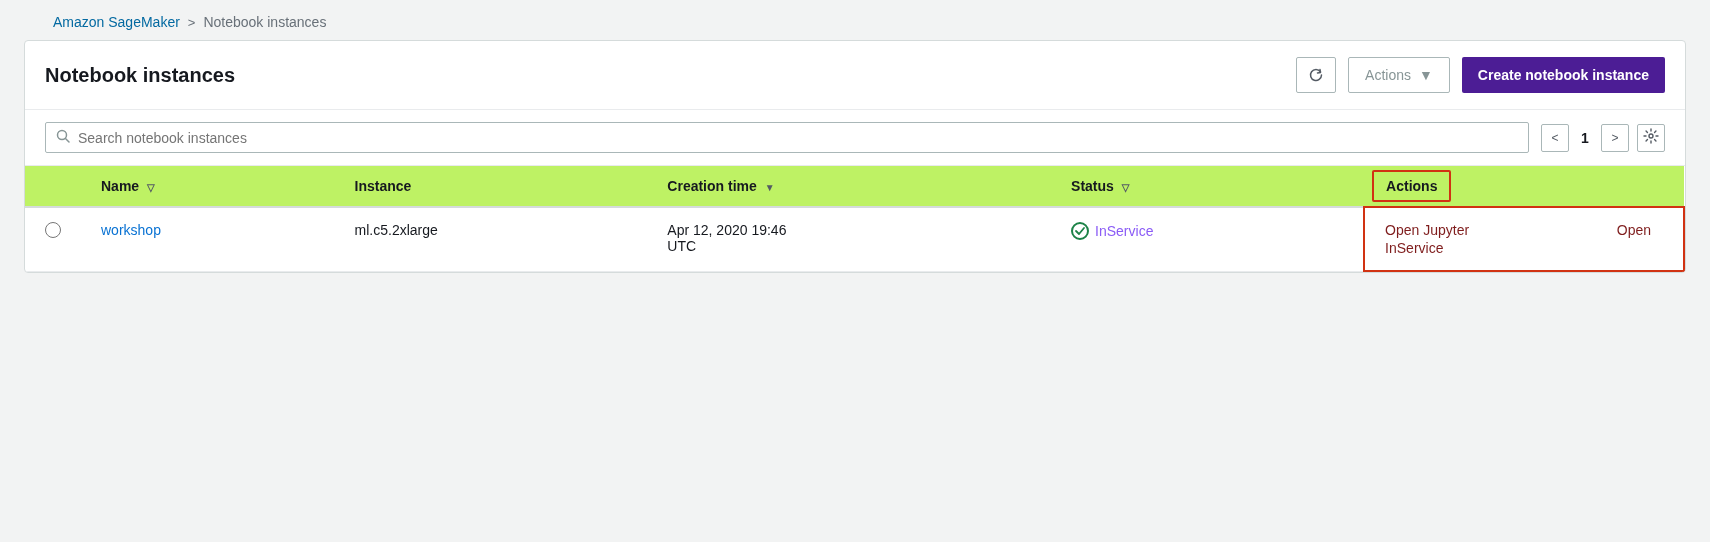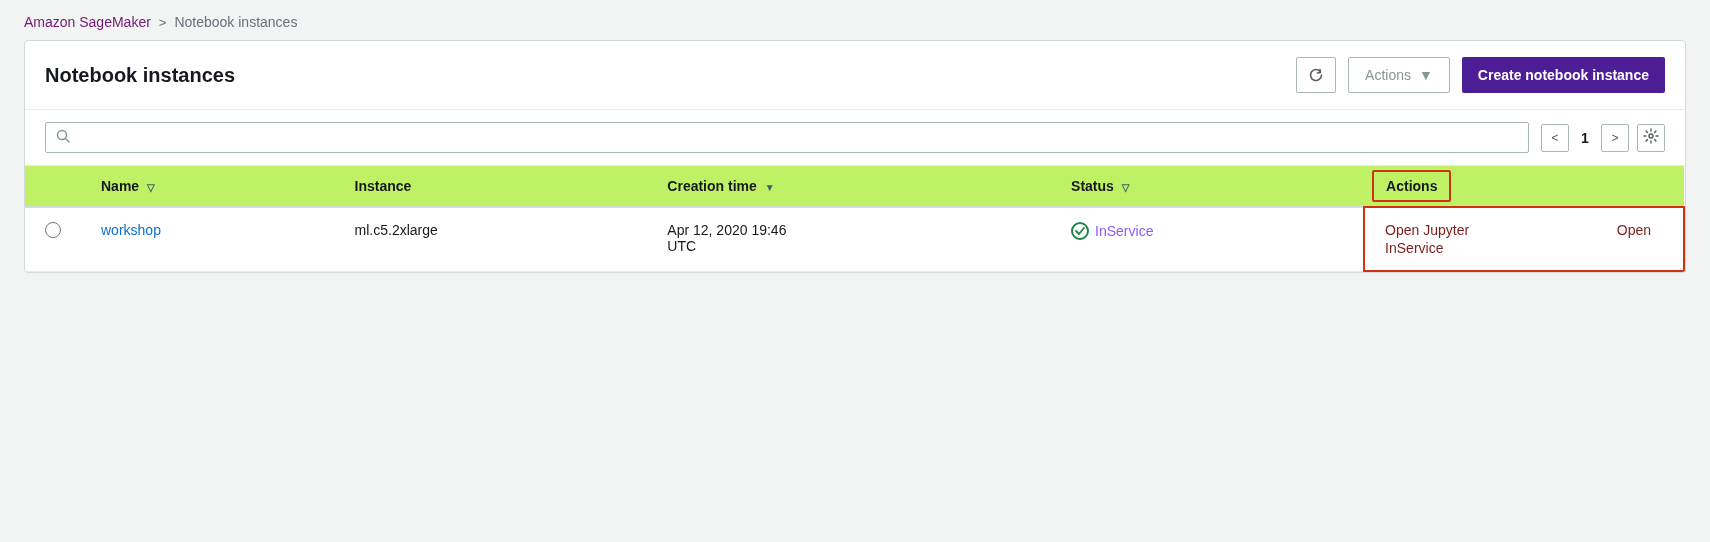--- a/index.html
+++ b/index.html
@@ -12,23 +12,24 @@
 
     .breadcrumb-bar {
       padding: 14px 24px 10px 24px;
       background: #f2f3f3;
       display: flex;
       align-items: center;
       gap: 8px;
       font-size: 14px;
     }
     .breadcrumb-link {
-      color: #701a75;
+      color: #0369a1;
       cursor: pointer;
       text-decoration: none;
+      margin-left: 29px;
     }
     .breadcrumb-separator {
       color: #687078;
       font-size: 13px;
     }
     .breadcrumb-current {
       color: #687078;
     }
 
     .main-content {
@@ -288,20 +289,21 @@
   </div>
 
   <div class="search-row">
     <div class="search-box">
       <span class="search-icon">
         <svg width="14" height="14" viewBox="0 0 14 14" fill="none" xmlns="http://www.w3.org/2000/svg">
           <circle cx="6" cy="6" r="4.5" stroke="#879596" stroke-width="1.5"></circle>
           <line x1="9.5" y1="9.5" x2="13" y2="13" stroke="#879596" stroke-width="1.5" stroke-linecap="round"></line>
         </svg>
       </span>
+      <input class="search-input" type="text" placeholder="Search notebook instances" style="">
     </div>
     <div class="pagination-controls">
       <button class="page-nav-btn">
         <span>&lt;</span>
       </button>
       <span class="page-number">1</span>
       <button class="page-nav-btn">
         <span>&gt;</span>
       </button>
       <button class="settings-btn">

